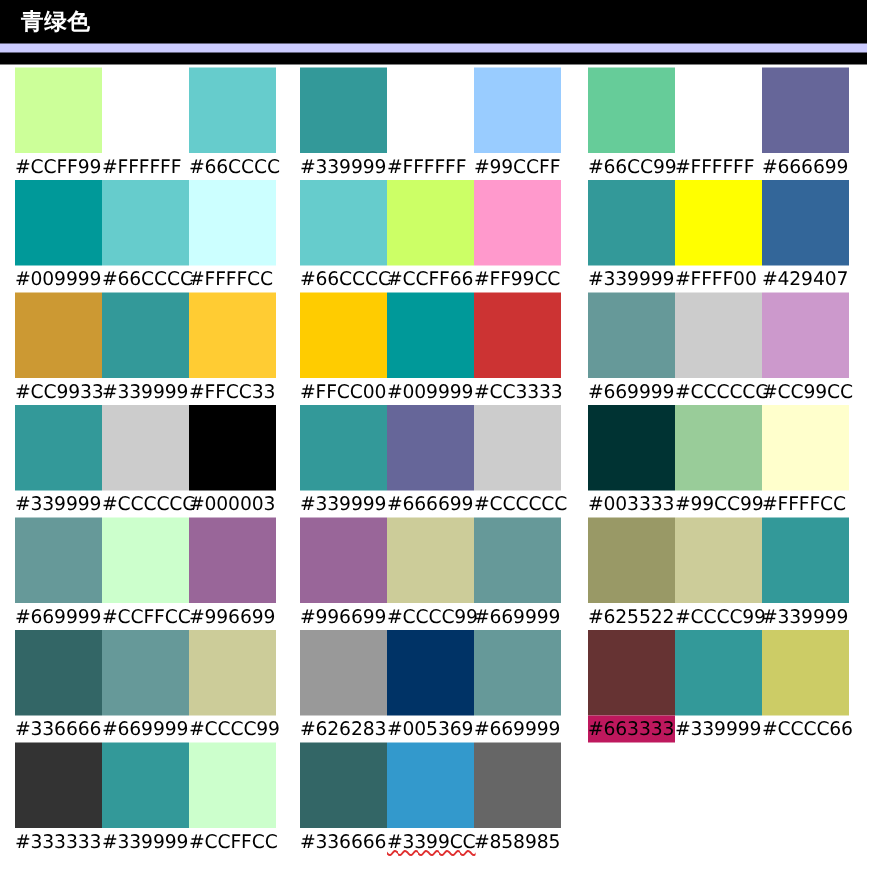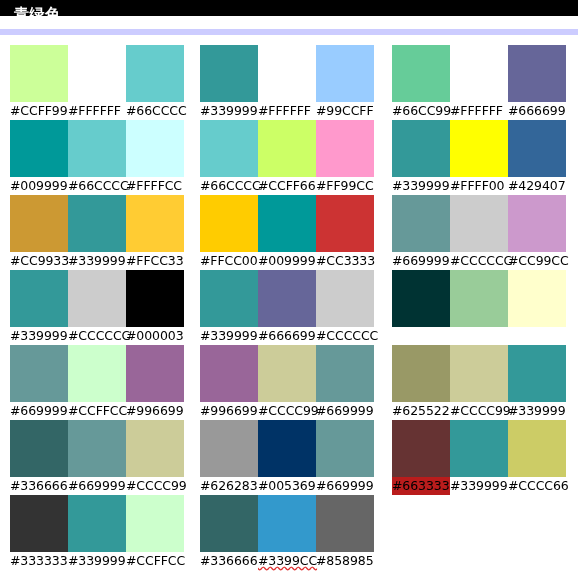--- a/index.html
+++ b/index.html
@@ -19,21 +19,21 @@
     width: 586px;
     height: 584px;
     background: #ffffff;
   }
   
   #header-bar {
     position: absolute;
     left: 0;
     top: 0;
     width: 578px;
-    height: 16px;
+    height: 43px;
     background: #000000;
   }
   #header-title {
     position: absolute;
     left: 14px;
     top: 4px;
     font-size: 15px;
     font-weight: bold;
     color: #ffffff;
     letter-spacing: 0.5px;
@@ -91,21 +91,21 @@
     width: 58px;
     height: 18px;
     font-size: 12.5px;
     color: #000000;
     line-height: 17px;
     text-align: left;
     white-space: nowrap;
     letter-spacing: -0.1px;
   }
   .swatch-label.selected {
-    background: #b91c1c;
+    background: #be185d;
   }
   .swatch-label.misspelled {
     text-decoration: underline;
     text-decoration-color: #e03030;
     text-decoration-style: wavy;
     text-decoration-skip-ink: none;
   }
 </style>
 </head>
 <body>
@@ -256,20 +256,25 @@
             <div class="swatch-label">#666699</div>
             <div class="swatch-label">#CCCCCC</div>
           </div>
         </div>
         <div class="swatch-group g2">
           <div class="swatch-cells">
             <div class="swatch-cell" title="#003333" style="background: rgb(0, 51, 51);"></div>
             <div class="swatch-cell" title="#99CC99" style="background: rgb(153, 204, 153);"></div>
             <div class="swatch-cell" title="#FFFFCC" style="background: rgb(255, 255, 204);"></div>
           </div>
+          <div class="swatch-labels">
+            <div class="swatch-label">#003333</div>
+            <div class="swatch-label">#99CC99</div>
+            <div class="swatch-label">#FFFFCC</div>
+          </div>
         </div>
       </div>
       <div class="palette-row">
         <div class="swatch-group g0">
           <div class="swatch-cells">
             <div class="swatch-cell" title="#669999" style="background: rgb(102, 153, 153);"></div>
             <div class="swatch-cell" title="#CCFFCC" style="background: rgb(204, 255, 204);"></div>
             <div class="swatch-cell" title="#996699" style="background: rgb(153, 102, 153);"></div>
           </div>
           <div class="swatch-labels">

